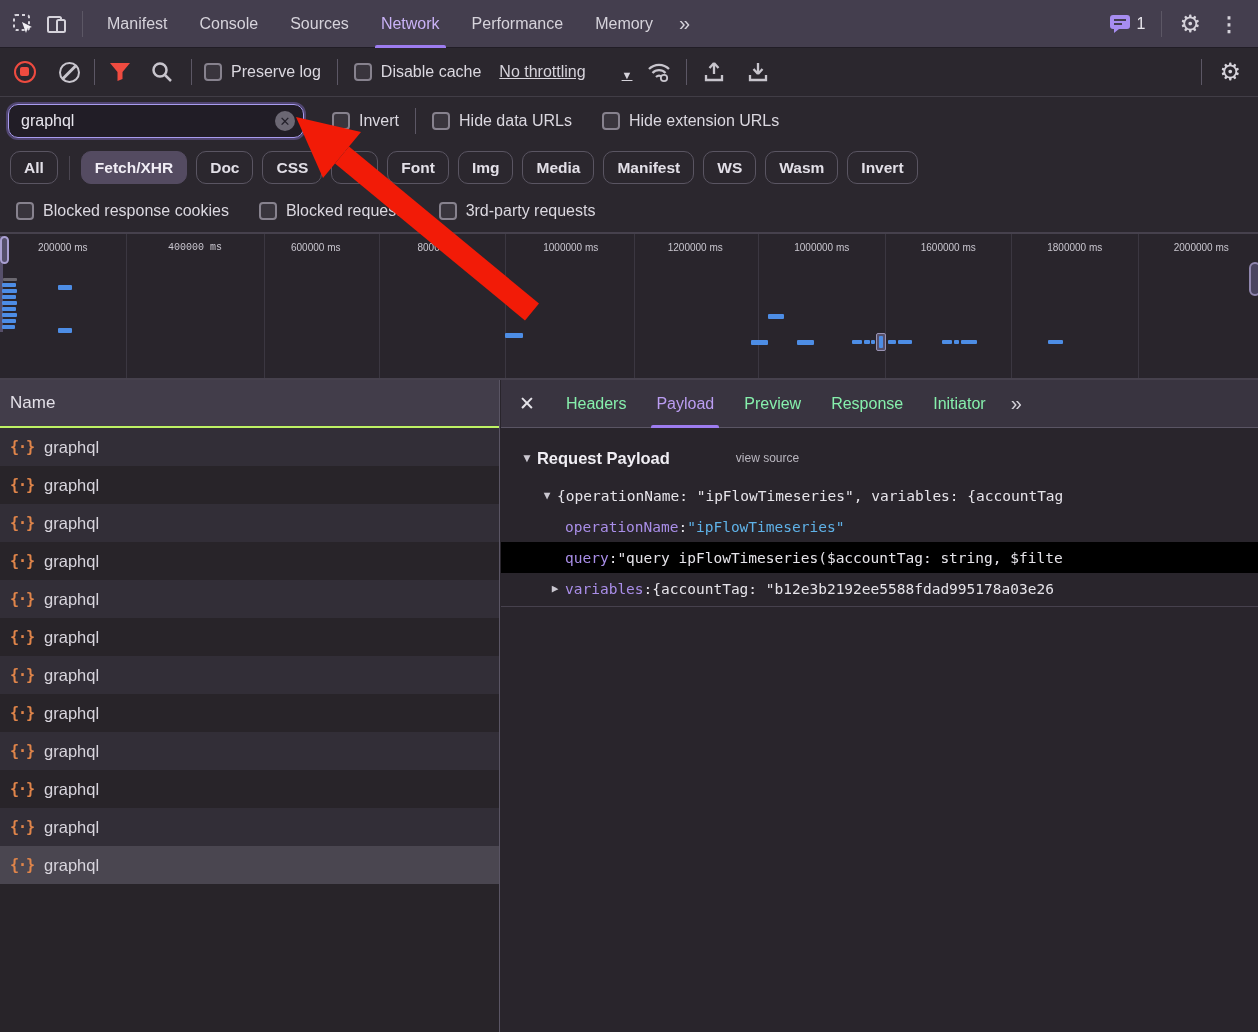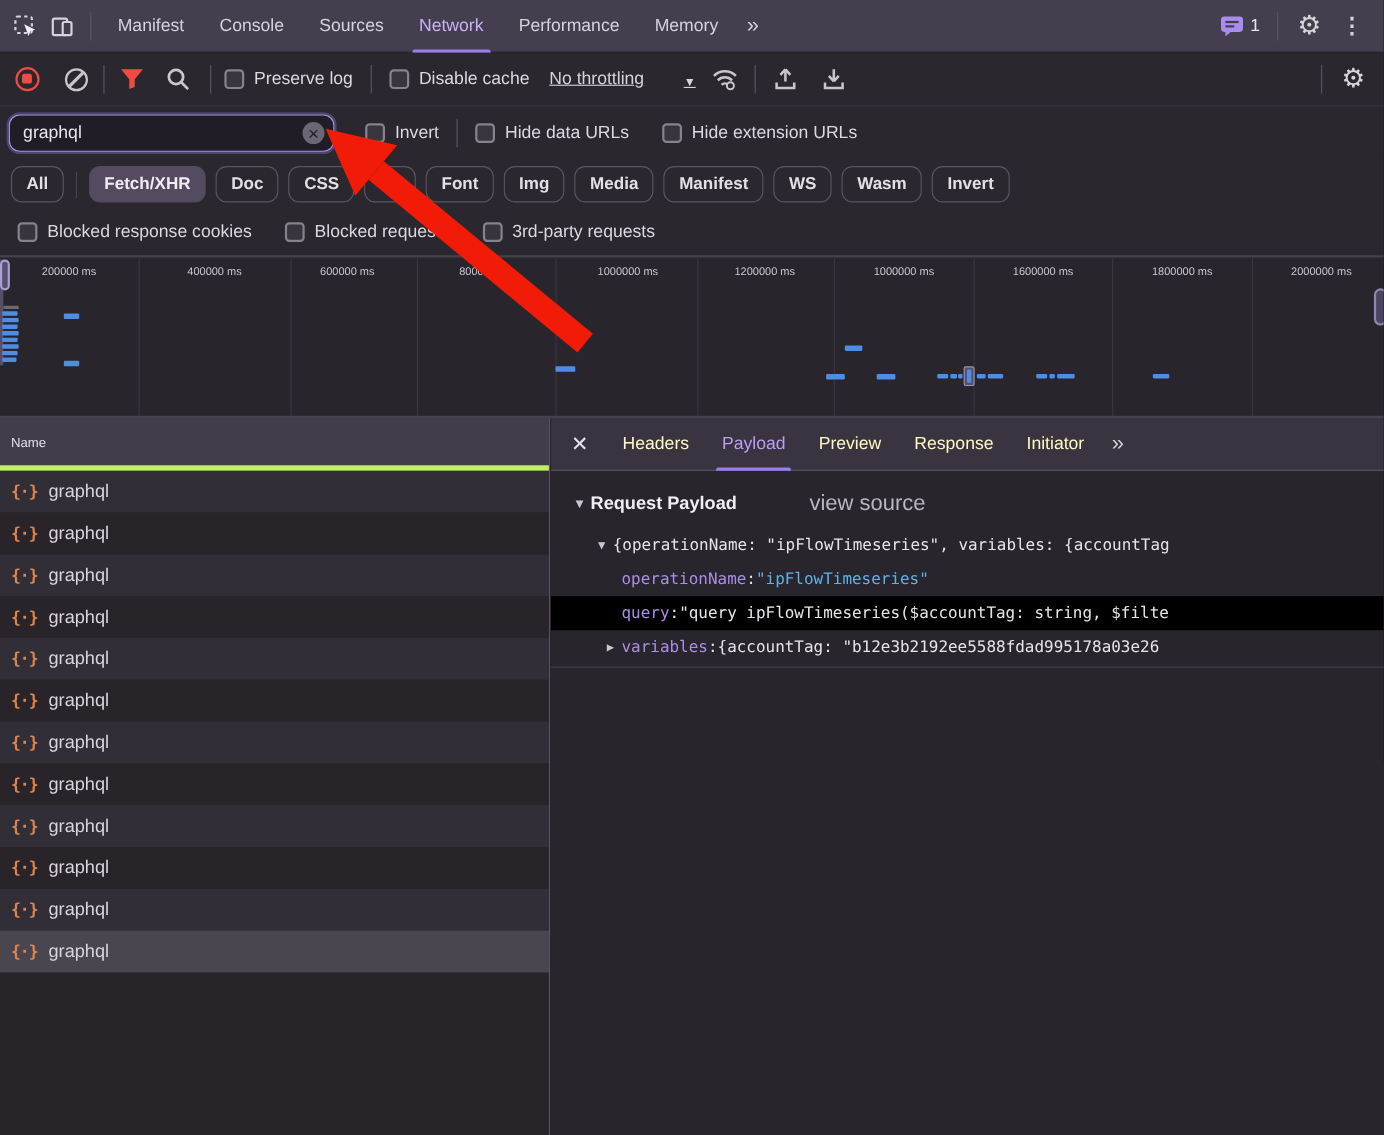--- a/index.html
+++ b/index.html
@@ -95,47 +95,47 @@
     border:2px solid #aaa0d2; border-radius:6px; background:#55506b; }
   .ov-strip { position:absolute; left:0; top:2px; width:3px; height:96px; background:#6a6185; opacity:.7; }
   .ov-handle-r { position:absolute; left:1249px; top:28px; width:12px; height:34px;
     border:2px solid #8f86ae; border-radius:6px; background:#4a4560; }
   .ov-marker { position:absolute; border:1.5px solid #9a94b5; background:#55506b; border-radius:2px; }
   
   .leftpanel {
     position:absolute; left:0; top:380px; width:500px; height:652px;
     background:#282429; border-right:1px solid #5a5564;
   }
-  .name-header { height:48px; background:#423d4a; border-bottom:5px solid #bef264;
-    display:flex; align-items:center; padding-left:10px; color:#e3e0e8; font-size:12px; cursor:pointer; }
+  .name-header { height:48px; background:#423d4a; border-bottom:2px solid #bef264;
+    display:flex; align-items:center; padding-left:10px; color:#e3e0e8; font-size:17px; cursor:pointer; }
   .req-row { height:38px; display:flex; align-items:center; padding-left:10px; gap:10px;
     font-size:16.5px; color:#d8d5dd; cursor:pointer; }
   .req-row.odd { background:#322e37; }
   .req-row.even { background:#282429; }
   .req-row.selected { background:#4a4650; }
   .xhr-ic { color:#e0854a; font-weight:bold; font-size:15px; letter-spacing:-1px;
     font-family:"DejaVu Sans Mono",monospace; }
   .rightpanel {
     position:absolute; left:501px; top:380px; width:757px; height:652px; background:#29252c;
   }
   .detail-tabs { height:48px; background:#393440; border-bottom:1px solid #5a5564;
     display:flex; align-items:center; }
   .close-x { font-size:19px; color:#e6e4ea; padding:0 16px 0 18px; cursor:pointer; }
   .dtab { padding:0 15px; height:48px; display:flex; align-items:center; font-size:16px;
-    color:#fef9c3; cursor:pointer; position:relative; white-space:nowrap; }
+    color:#86efac; cursor:pointer; position:relative; white-space:nowrap; }
   .dtab.active { color:#bb9df2; }
   .dtab.active::after { content:""; position:absolute; left:10px; right:10px; bottom:0;
     height:3px; background:#9d7cf0; border-radius:2px 2px 0 0; }
   
   .payload { position:relative; font-family:"DejaVu Sans Mono",monospace; font-size:14.5px; }
   .pl-title-row { display:flex; align-items:center; height:44px; padding-left:20px;
     font-family:"Liberation Sans",sans-serif; margin-top:8px; }
   .pl-caret { color:#cac7d0; font-size:12px; margin-right:4px; }
   .pl-title { font-weight:bold; font-size:16.5px; color:#f0eef4; }
-  .pl-viewsrc { margin-left:66px; color:#b9b6bf; font-size:20px; cursor:pointer; }
+  .pl-viewsrc { margin-left:66px; color:#b9b6bf; font-size:12px; cursor:pointer; }
   .pl-line { height:31px; display:flex; align-items:center; white-space:nowrap;
     overflow:hidden; color:#e6e4ea; }
   .pl-line .tcaret { font-size:11px; color:#cac7d0; width:20px; flex:0 0 auto; text-align:center; cursor:pointer; }
   .pl-key { color:#a98ee8; }
   .pl-colon { color:#e6e4ea; }
   .pl-val-str { color:#5fb2e8; }
   .pl-val-white { color:#e6e4ea; }
   .pl-line.hl { background:#000000; }
   .pl-sep { border-bottom:1px solid #46414d; margin-top:2px; }
   
@@ -294,21 +294,21 @@
     </span>
   </div>
 
   <div class="overview" id="overview">
     <span class="ov-strip"></span>
     <span class="ov-handle-l"></span>
     <span class="ov-handle-r"></span>
   <div class="ov-col" style="left: 0px; width: 126.5px;">
         <div class="ov-label">200000 ms</div>
       </div>
-      <div class="ov-col" style="left: 126.5px; width: 138px;">
+      <div class="ov-col" style="left: 126.5px; width: 138px; font-family: Liberation Mono, monospace;">
         <div class="ov-label">400000 ms</div>
       </div>
       <div class="ov-col" style="left: 253px; width: 126.5px;">
         <div class="ov-label">600000 ms</div>
       </div>
       <div class="ov-col" style="left: 379.5px; width: 126.5px;">
         <div class="ov-label">800000 ms</div>
       </div>
       <div class="ov-col" style="left: 508px; width: 126.5px;">
         <div class="ov-label">1000000 ms</div>

